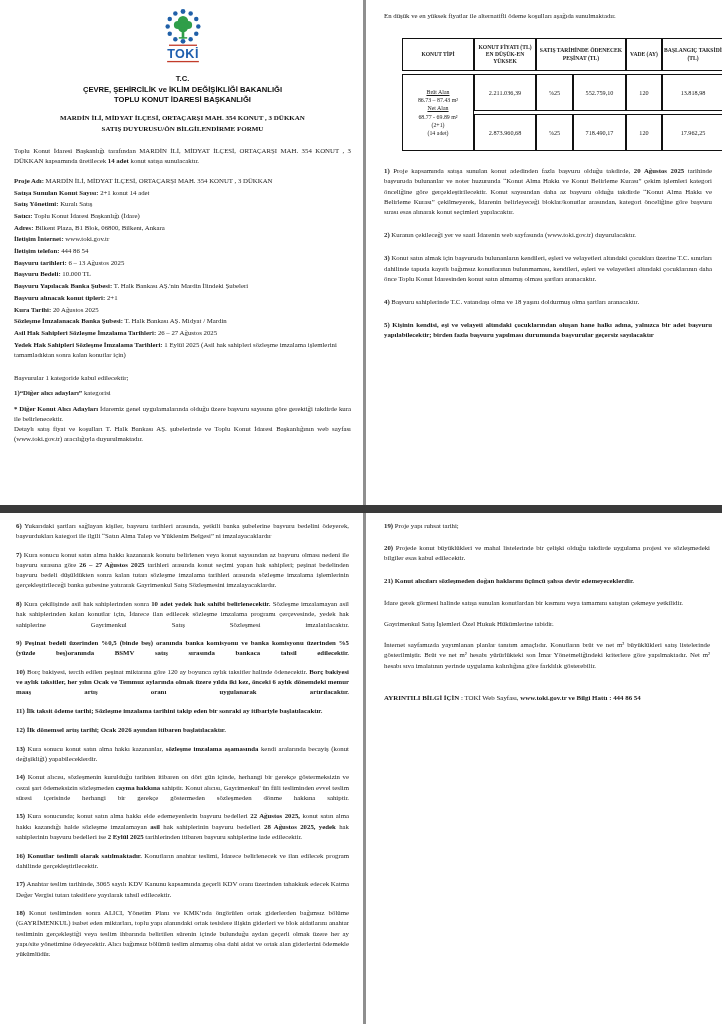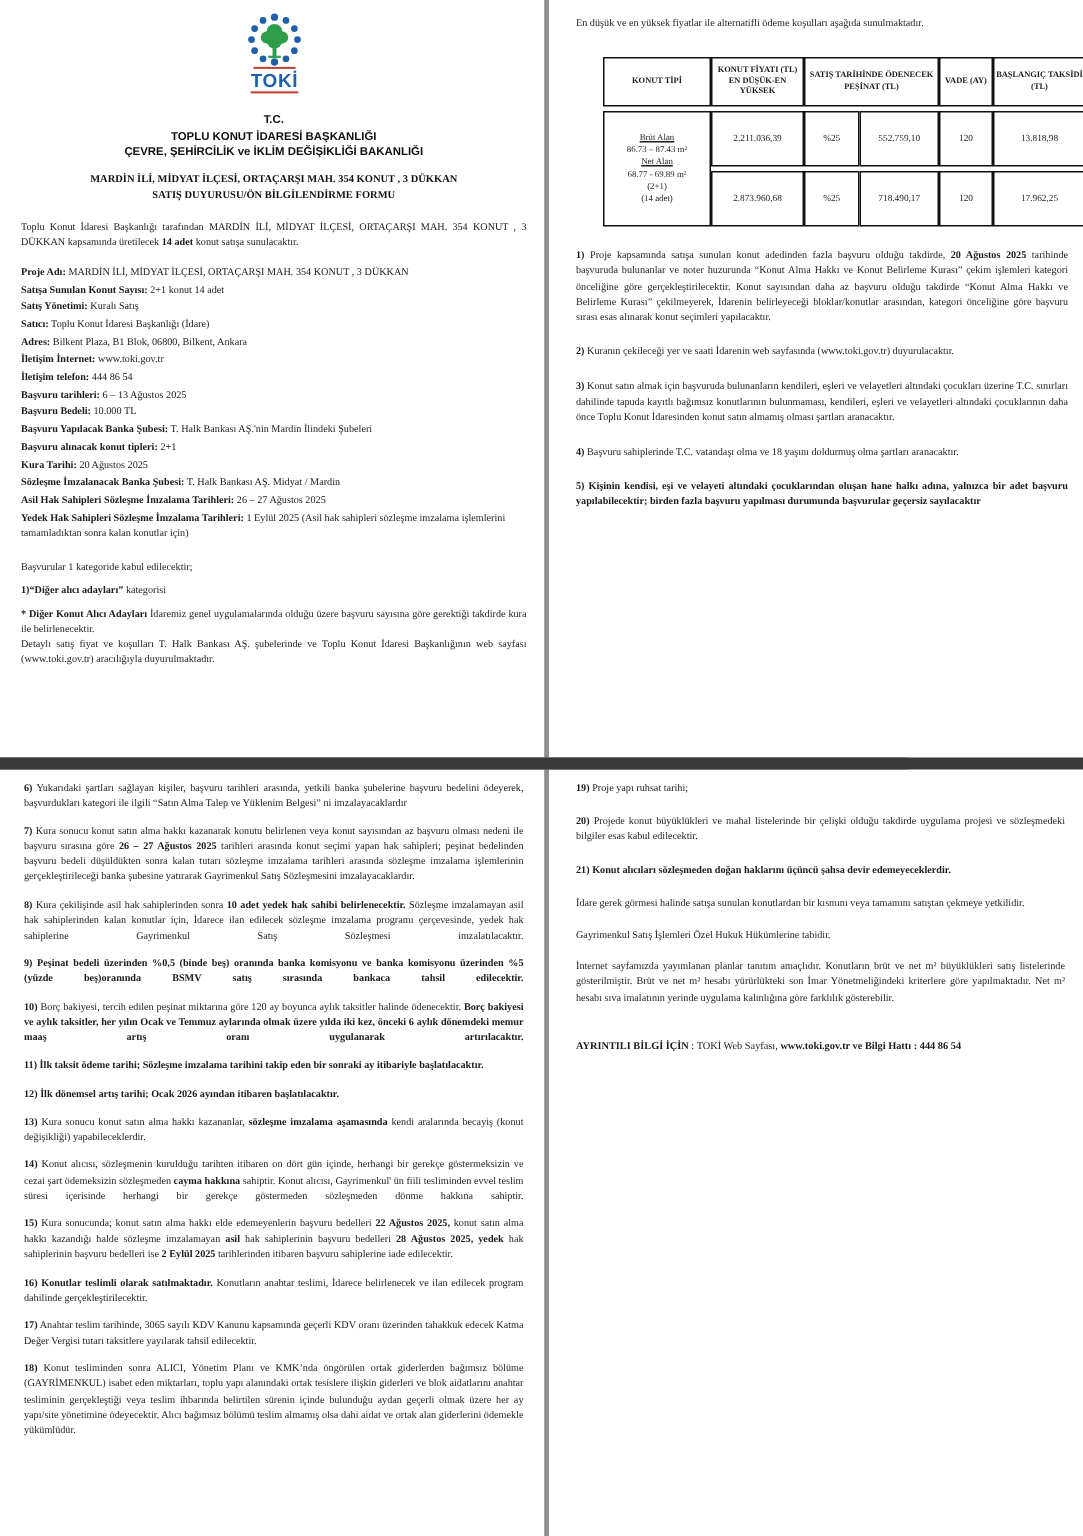--- a/index.html
+++ b/index.html
@@ -1,19 +1,19 @@
 <!DOCTYPE html>
 <html><head>
 <meta charset="utf-8">
 <style>
   * { box-sizing: border-box; margin: 0; padding: 0; }
   html, body { width: 722px; height: 1024px; background: #ffffff; overflow: hidden; }
   body { font-family: "Liberation Serif", serif; color: #1b1b1b; }
 
-  .canvas { position: relative; width: 605px; height: 1024px; background: #737373; padding-left: 15px; }
+  .canvas { position: relative; width: 605px; height: 1024px; background: #ef4444; padding-left: 15px; }
 
   .quad { position: absolute; background: #fff; }
   .q-tl { left: 0;   top: 0;     width: 363px; height: 505px; padding: 6px 12px 0 14px; }
   .q-tr { left: 366px; top: 0;   width: 356px; height: 505px; padding: 8px 10px 0 18px; }
   .q-bl { left: 0;   top: 513px; width: 363px; height: 511px; padding: 8px 14px 0 16px; }
   .q-br { left: 366px; top: 513px; width: 356px; height: 511px; padding: 8px 12px 0 18px; }
 
   .v-gutter { position: absolute; left: 363px; top: 0; width: 3px; height: 1024px; background: #8f8f8f; }
   .h-gutter { position: absolute; left: 0; top: 505px; width: 722px; height: 8px; background: #3a3a3a; }
 
@@ -101,22 +101,22 @@
           <rect x="25.5" y="31" width="9" height="1.6"></rect>
         </g>
         <rect x="15" y="39" width="30" height="1.4" fill="#c23b2a"></rect>
         <text x="30" y="53.5" text-anchor="middle" font-family="Liberation Sans, sans-serif" font-size="13.5" font-weight="bold" fill="#1f5fae" letter-spacing="0.5">TOKİ</text>
         <rect x="13" y="56.5" width="34" height="1.4" fill="#c23b2a"></rect>
       </svg>
     </div>
     <div class="tc-line">T.C.</div>
     <div class="ministry">
 
-    <div class="ministry-line">TOPLU KONUT İDARESİ BAŞKANLIĞI</div>
-        <div class="ministry-line">ÇEVRE, ŞEHİRCİLİK ve İKLİM DEĞİŞİKLİĞİ BAKANLIĞI</div>
+    <div class="ministry-line">ÇEVRE, ŞEHİRCİLİK ve İKLİM DEĞİŞİKLİĞİ BAKANLIĞI</div>
+        <div class="ministry-line">TOPLU KONUT İDARESİ BAŞKANLIĞI</div>
       </div>
     <div class="doc-title">
 
     <div class="doc-title-line">MARDİN İLİ, MİDYAT İLÇESİ, ORTAÇARŞI MAH. 354 KONUT , 3 DÜKKAN</div>
         <div class="doc-title-line">SATIŞ DUYURUSU/ÖN BİLGİLENDİRME FORMU</div>
       </div>
     <p class="p1-intro"><span>Toplu Konut İdaresi Başkanlığı tarafından MARDİN İLİ, MİDYAT İLÇESİ, ORTAÇARŞI MAH. 354 KONUT , 3 DÜKKAN kapsamında üretilecek </span><span class="b">14 adet</span><span> konut satışa sunulacaktır.</span></p>
     <div class="fields">
 
     <p class="field"><span class="b">Proje Adı:</span> <span>MARDİN İLİ, MİDYAT İLÇESİ, ORTAÇARŞI MAH. 354 KONUT , 3 DÜKKAN</span></p>

